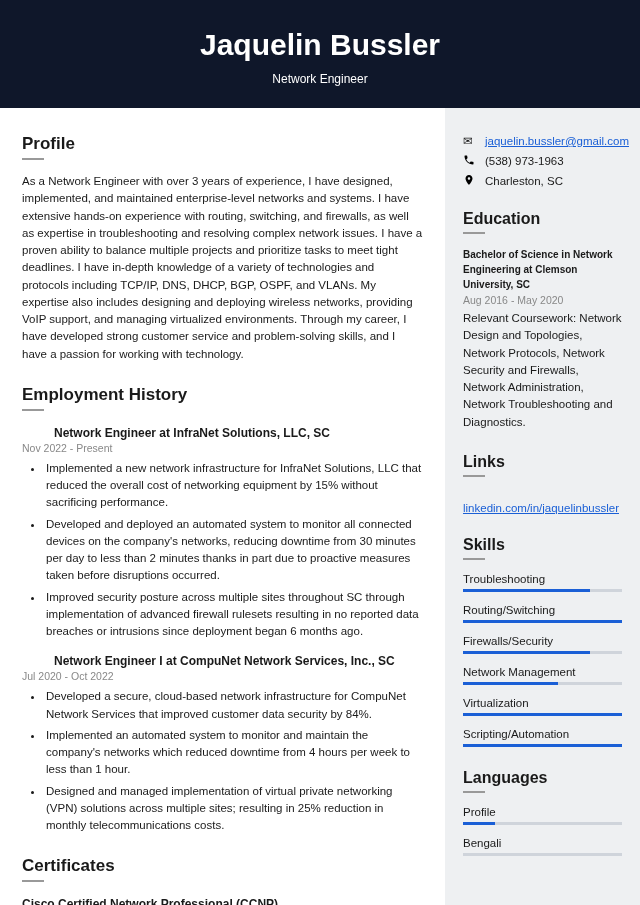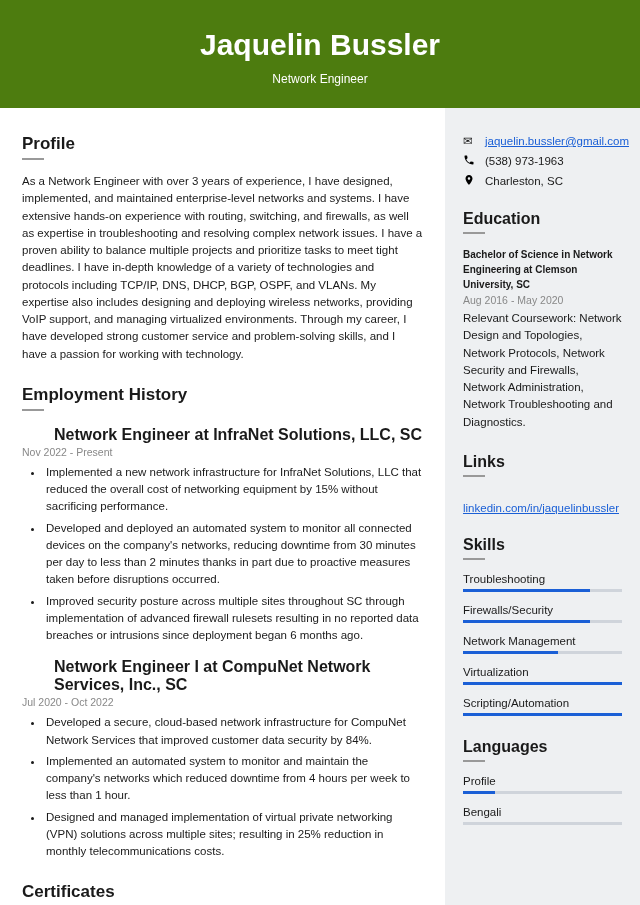--- a/index.html
+++ b/index.html
@@ -4,21 +4,21 @@
 <style>
 * { box-sizing: border-box; margin: 0; padding: 0; }
 body {
   font-family: -apple-system, BlinkMacSystemFont, "Segoe UI", Arial, sans-serif;
   font-size: 11.5px;
   color: #1a1a1a;
   width: 640px;
   background: #fff;
 }
 .header {
-  background: #4d7c0f;
+  background: #0f172a;
   color: #fff;
   text-align: center;
   padding: 28px 20px 22px;
 }
 .header h1 {
   font-size: 30px;
   font-weight: 700;
   margin-bottom: 10px;
 }
 .header .tagline {
@@ -54,21 +54,21 @@
 }
 .main .section-title { margin-top: 18px; }
 .main .section-title:first-child { margin-top: 0; }
 .profile-text {
   font-size: 11.5px;
   line-height: 1.5;
   margin-top: 12px;
   margin-bottom: 22px;
 }
 .job-title {
-  font-size: 16px;
+  font-size: 12px;
   font-weight: 700;
   margin-top: 14px;
   padding-left: 32px;
 }
 .job-dates {
   font-size: 10.5px;
   color: #888;
   margin-top: 2px;
 }
 ul.bullets {
@@ -226,20 +226,24 @@
     </div>
 
     <div class="sidebar-section">
       <div class="section-title">Skills</div>
       <div id="skills-list">
           <div class="skill">
             <div class="skill-name">Troubleshooting</div>
             <div class="skill-bar" data-level="4"></div>
           </div>
           <div class="skill">
+            <div class="skill-name">Routing/Switching</div>
+            <div class="skill-bar" data-level="5"></div>
+          </div>
+          <div class="skill">
             <div class="skill-name">Firewalls/Security</div>
             <div class="skill-bar" data-level="4"></div>
           </div>
           <div class="skill">
             <div class="skill-name">Network Management</div>
             <div class="skill-bar" data-level="3"></div>
           </div>
           <div class="skill">
             <div class="skill-name">Virtualization</div>
             <div class="skill-bar" data-level="5"></div>

